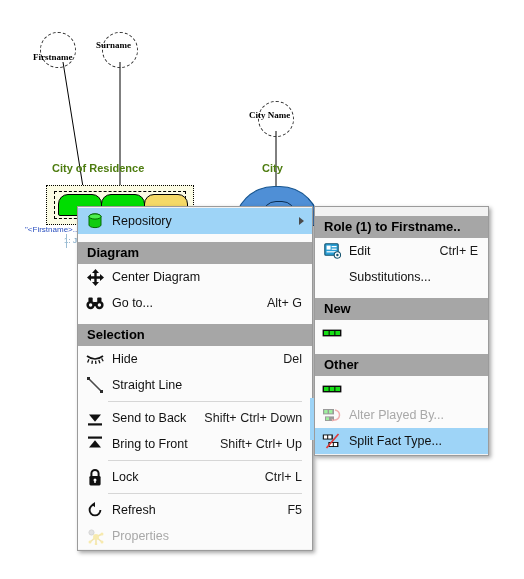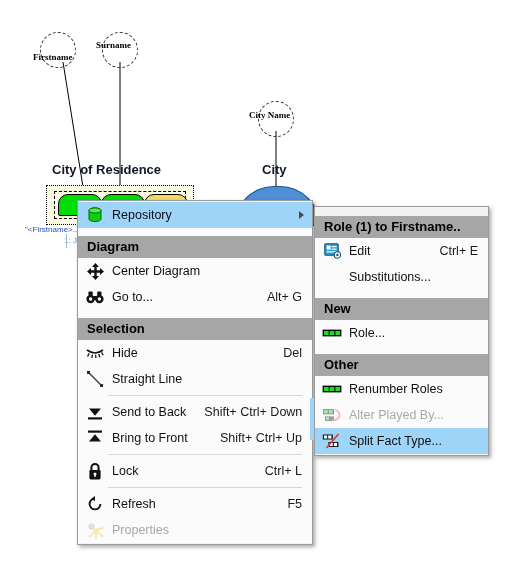--- a/index.html
+++ b/index.html
@@ -26,23 +26,23 @@
     font-family:"Liberation Serif", serif;
     font-size:9px;
     font-weight:bold;
     color:#000;
     white-space:nowrap;
     letter-spacing:0px;
   }
   .fact-title{
     position:absolute;
     font-family:"Liberation Sans", sans-serif;
-    font-size:13px;
+    font-size:11px;
     font-weight:bold;
-    color:#0f172a;
+    color:#4d7c0f;
     white-space:nowrap;
   }
 
   
   .ft-outer{
     position:absolute;
     background:#fbfbe4;
     border:1px dotted #000;
   }
   .ft-inner{
@@ -134,21 +134,21 @@
     position:absolute; right:8px; top:50%;
     width:0;height:0;
     border-left:5px solid #4a4a4a;
     border-top:4px solid transparent;
     border-bottom:4px solid transparent;
     transform:translateY(-50%);
   }
   .sep{ height:1px; background:#d6d6d6; margin:3px 10px 3px 30px; }
 
   
-  #main-menu{ left:77px; top:200px; width:236px; }
+  #main-menu{ left:77px; top:206px; width:236px; }
   #sub-menu{ left:314px; top:206px; width:175px; }
 
   
   #scroll-strip{
     position:absolute; left:310px; top:398px;
     width:4px; height:42px; background:#9ed4f7;
     z-index:60;
   }
 
   svg{ display:block; }
@@ -340,33 +340,31 @@
       <div class="hdr">New</div>
       <div class="item">
         <span class="icon">
           <svg width="20" height="10" viewBox="0 0 20 10">
             <rect x="0.6" y="1.6" width="18.8" height="6.8" fill="#0b0b0b"></rect>
             <rect x="2" y="3" width="4.6" height="4" fill="#16e016"></rect>
             <rect x="7.7" y="3" width="4.6" height="4" fill="#16e016"></rect>
             <rect x="13.4" y="3" width="4.6" height="4" fill="#16e016"></rect>
           </svg>
         </span>
-        <span class="lbl">Role...</span>
       </div>
       <div class="hdr">Other</div>
       <div class="item">
         <span class="icon">
           <svg width="20" height="10" viewBox="0 0 20 10">
             <rect x="0.6" y="1.6" width="18.8" height="6.8" fill="#0b0b0b"></rect>
             <rect x="2" y="3" width="4.6" height="4" fill="#16e016"></rect>
             <rect x="7.7" y="3" width="4.6" height="4" fill="#16e016"></rect>
             <rect x="13.4" y="3" width="4.6" height="4" fill="#16e016"></rect>
           </svg>
         </span>
-        <span class="lbl">Renumber Roles</span>
       </div>
       <div class="item dis">
         <span class="icon">
           <svg width="20" height="16" viewBox="0 0 20 16">
             <rect x="1" y="2" width="11" height="5.4" fill="#0b0b0b"></rect>
             <rect x="2.2" y="3" width="3.4" height="3.4" fill="#16e016"></rect>
             <rect x="7" y="3" width="3.4" height="3.4" fill="#16e016"></rect>
             <rect x="3" y="9.4" width="9" height="4.6" fill="#0b0b0b"></rect>
             <rect x="4" y="10.3" width="3" height="2.8" fill="#16e016"></rect>
             <path d="M13 3 a5 5 0 0 1 -1 10" stroke="#e04040" stroke-width="1.5" fill="none"></path>

